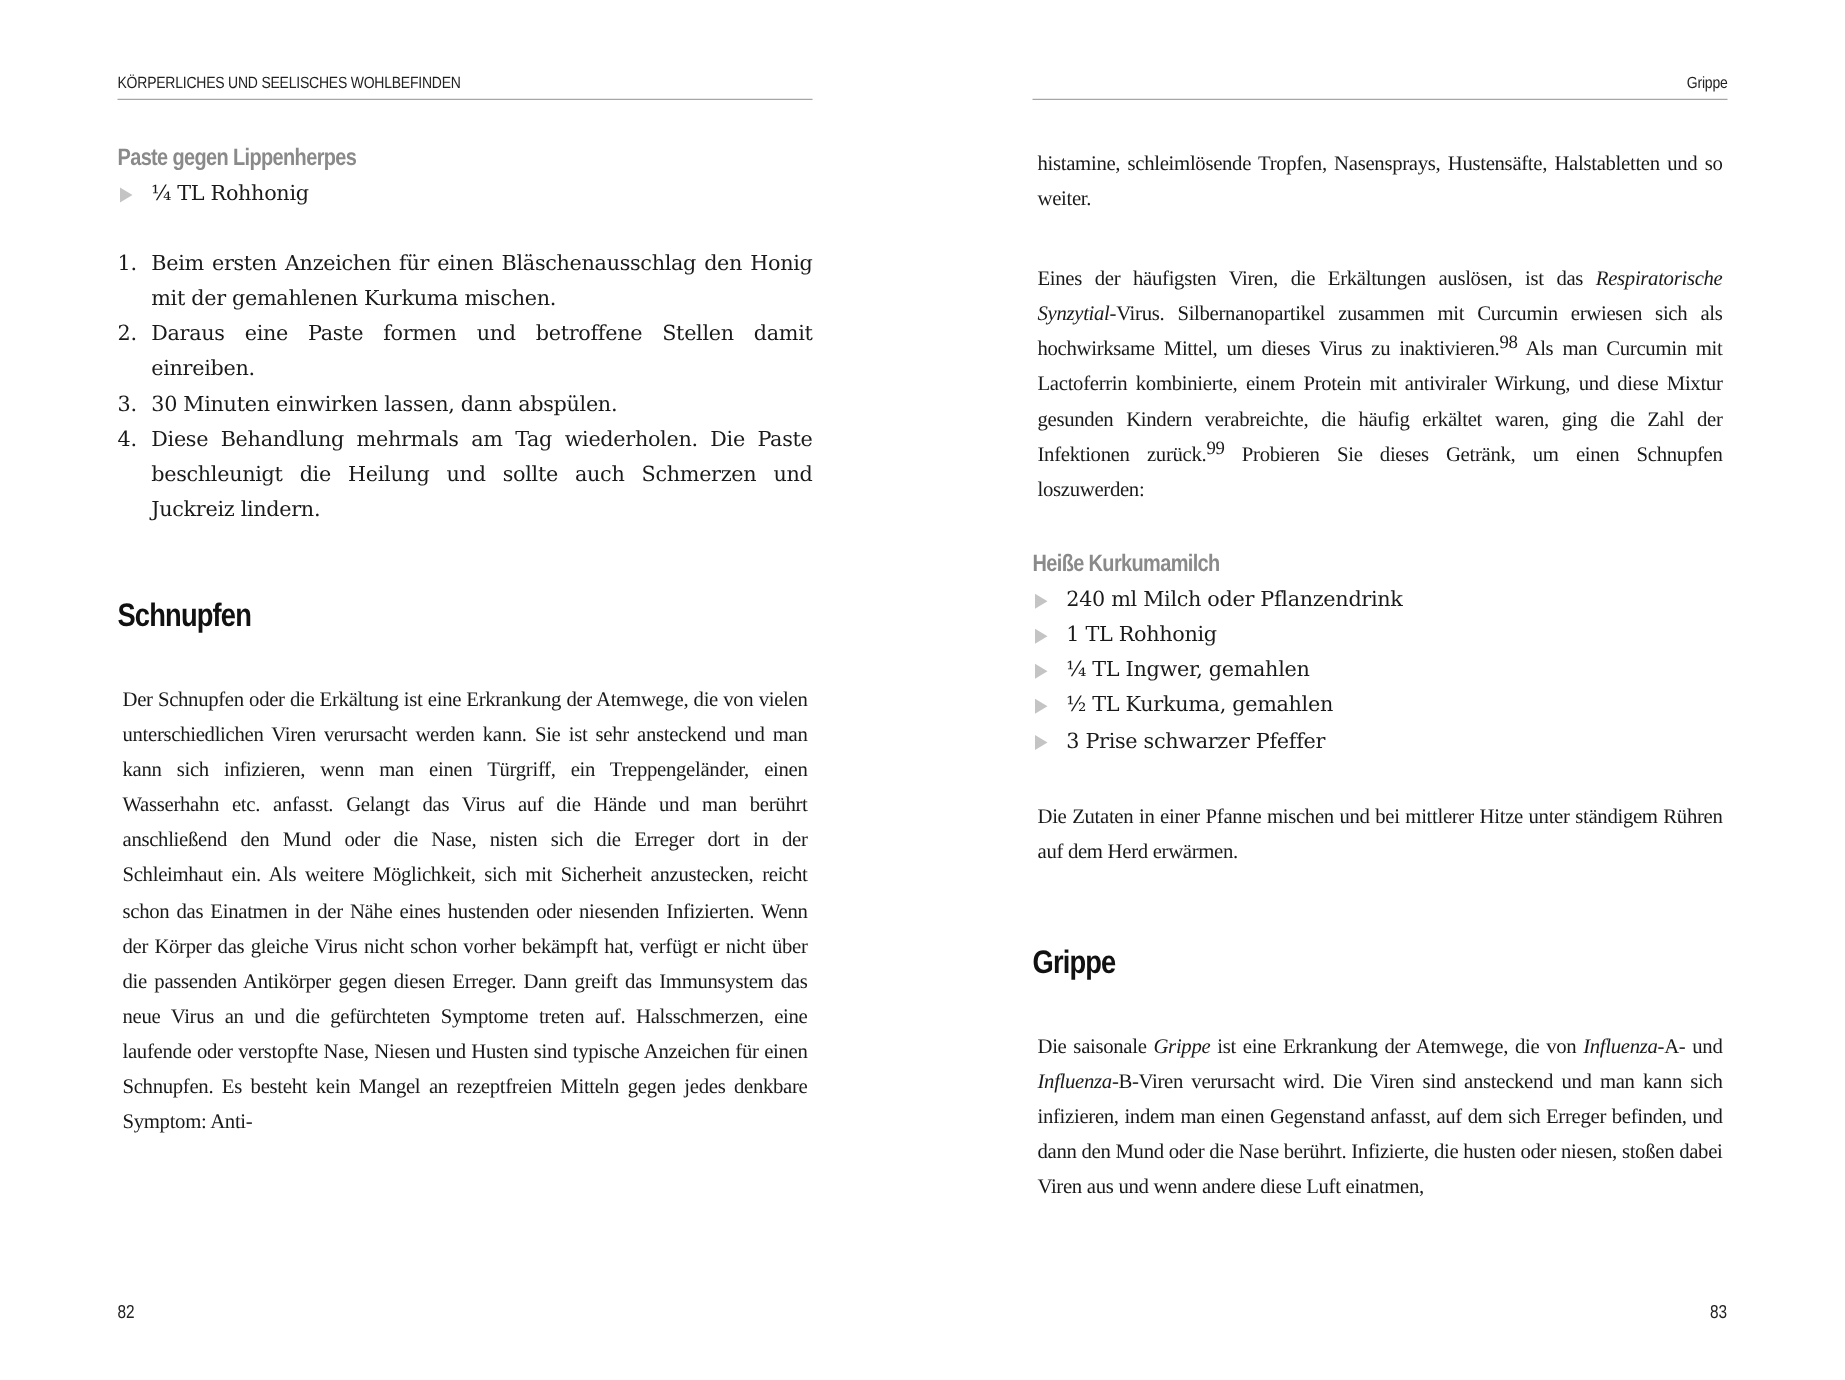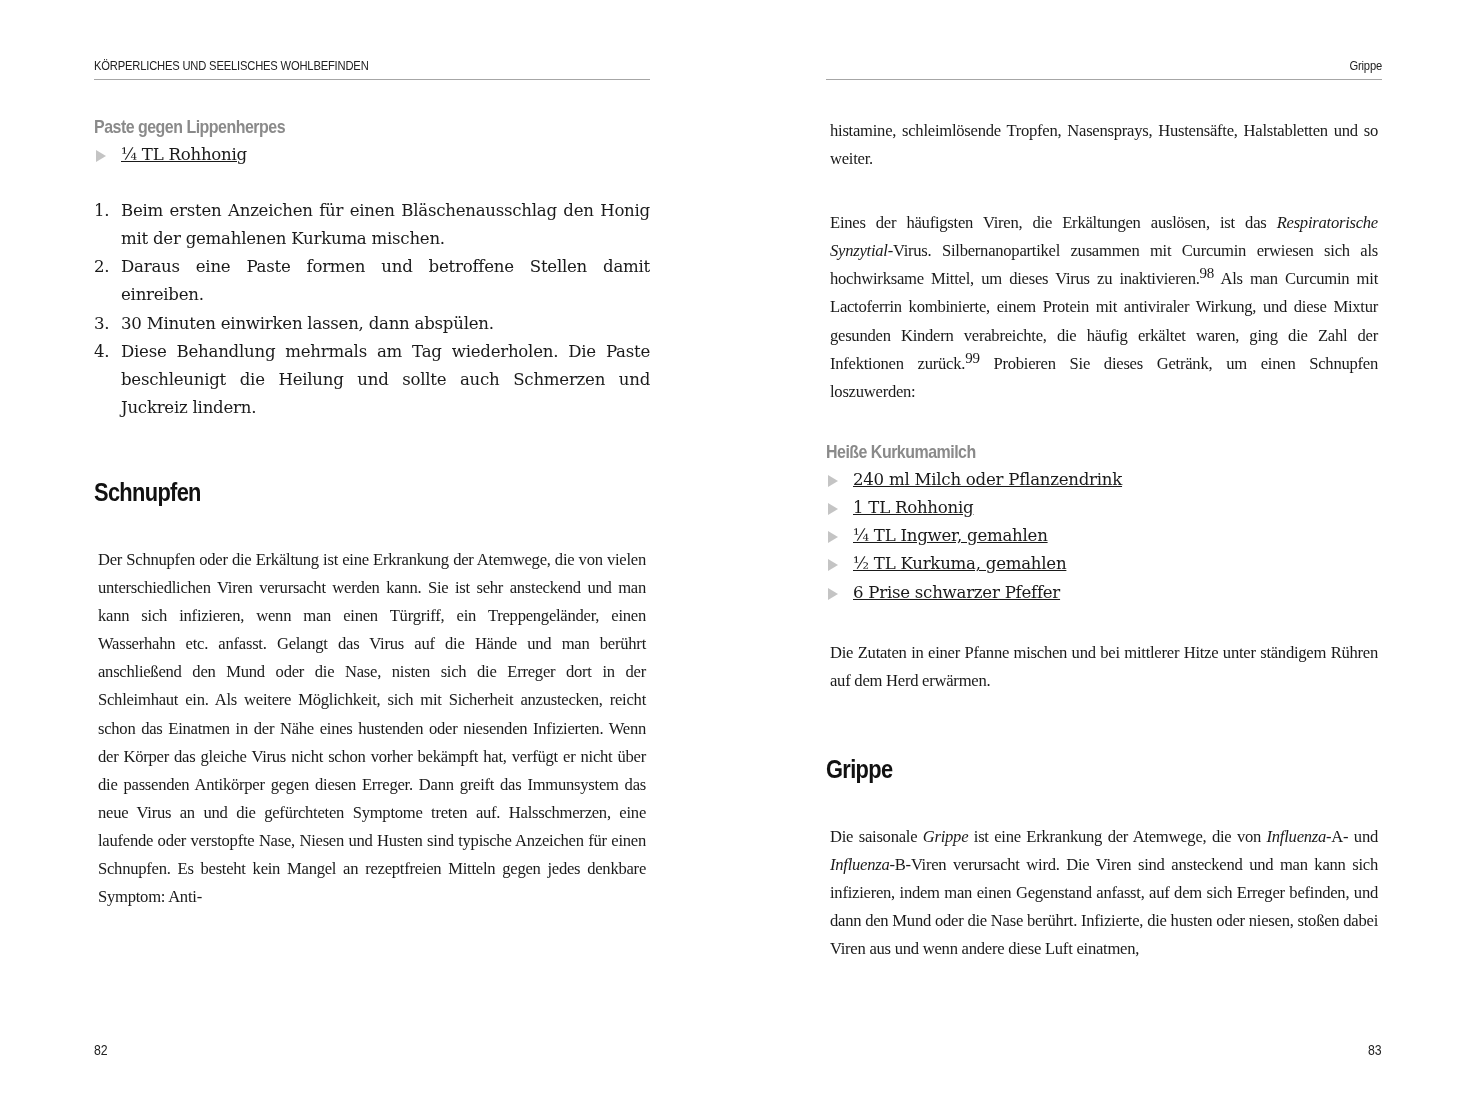--- a/index.html
+++ b/index.html
@@ -16,21 +16,21 @@
     .page.right .running-head { text-align: right; transform-origin: right center; }
     .head-rule { position: absolute; top: 79px; left: 0; right: 0; height: 1px; background: #a6a6a6; }
     .content { position: absolute; top: 113px; left: 0; right: 0; }
     p { margin: 4px; text-align: justify; font-family: Liberation Serif, serif; font-size: 16.6px; line-height: 28.1px; letter-spacing: -0.25px; }
     p + .gap, .gap { height: 28px; }
     .recipe-title {
       font-family: "Liberation Sans", sans-serif; font-weight: bold; color: #8a8a8a;
       font-size: 19px; line-height: 28px; letter-spacing: -0.6px;
       transform: scaleX(0.84); transform-origin: left center; display: inline-block;
     }
-    ul.ingredients { list-style: none; margin: 0; padding: 0; text-decoration: underline; }
+    ul.ingredients { list-style: none; margin: 0; padding: 0; }
     ul.ingredients li { position: relative; padding-left: 27px; font-family: "DejaVu Serif", serif; font-size: 16.6px; line-height: 28.2px; letter-spacing: -0.25px; }
     .bullet { position: absolute; left: 2px; top: 9px; width: 0; height: 0; border-left: 10px solid #c4c4c4; border-top: 6px solid transparent; border-bottom: 6px solid transparent; }
     ol.steps { list-style: none; margin: 0; padding: 0; }
     ol.steps li { position: relative; padding-left: 27px; text-align: justify; font-family: "DejaVu Serif", serif; font-size: 16.6px; line-height: 28.1px; letter-spacing: -0.25px; }
     .step-num { position: absolute; left: 0; top: 0; }
     h2.section {
       margin: 0; font-family: "Liberation Sans", sans-serif; font-weight: bold;
       font-size: 26px; line-height: 40px; color: #111; letter-spacing: -0.8px;
       transform: scaleX(0.84); transform-origin: left center; display: inline-block;
     }
@@ -84,21 +84,21 @@
     <p><span>Eines der häufigsten Viren, die Erkältungen auslösen, ist das </span><em>Respiratorische Synzytial</em><span>-Virus. Silbernanopartikel zusammen mit Curcumin erwiesen sich als hochwirksame Mittel, um dieses Virus zu inaktivieren.</span><sup>98</sup><span> Als man Curcumin mit Lactoferrin kombinierte, einem Protein mit antiviraler Wirkung, und diese Mixtur gesunden Kindern verabreichte, die häufig erkältet waren, ging die Zahl der Infektionen zurück.</span><sup>99</sup><span> Probieren Sie dieses Getränk, um einen Schnupfen loszuwerden:</span></p>
     <div class="gap"></div>
 
     <div>
       <div class="recipe-title">Heiße Kurkumamilch</div>
       <ul class="ingredients">
         <li><span class="bullet"></span><span>240 ml Milch oder Pflanzendrink</span></li>
         <li><span class="bullet"></span><span>1 TL Rohhonig</span></li>
         <li><span class="bullet"></span><span>¼ TL Ingwer, gemahlen</span></li>
         <li><span class="bullet"></span><span>½ TL Kurkuma, gemahlen</span></li>
-        <li><span class="bullet"></span><span>6 Prise schwarzer Pfeffer</span></li>
+        <li><span class="bullet"></span><span>3 Prise schwarzer Pfeffer</span></li>
       </ul>
       <div class="gap"></div>
       <p>Die Zutaten in einer Pfanne mischen und bei mittlerer Hitze unter ständigem Rühren auf dem Herd erwärmen.</p>
     </div>
 
     <div style="height:50px"></div>
     <h2 class="section">Grippe</h2>
     <div style="height:30px"></div>
     <p><span>Die saisonale </span><em>Grippe</em><span> ist eine Erkrankung der Atemwege, die von </span><em>Influenza</em><span>-A- und </span><em>Influenza</em><span>-B-Viren verursacht wird. Die Viren sind ansteckend und man kann sich infizieren, indem man einen Gegenstand anfasst, auf dem sich Erreger befinden, und dann den Mund oder die Nase berührt. Infizierte, die husten oder niesen, stoßen dabei Viren aus und wenn andere diese Luft einatmen,</span></p>
   </div>

